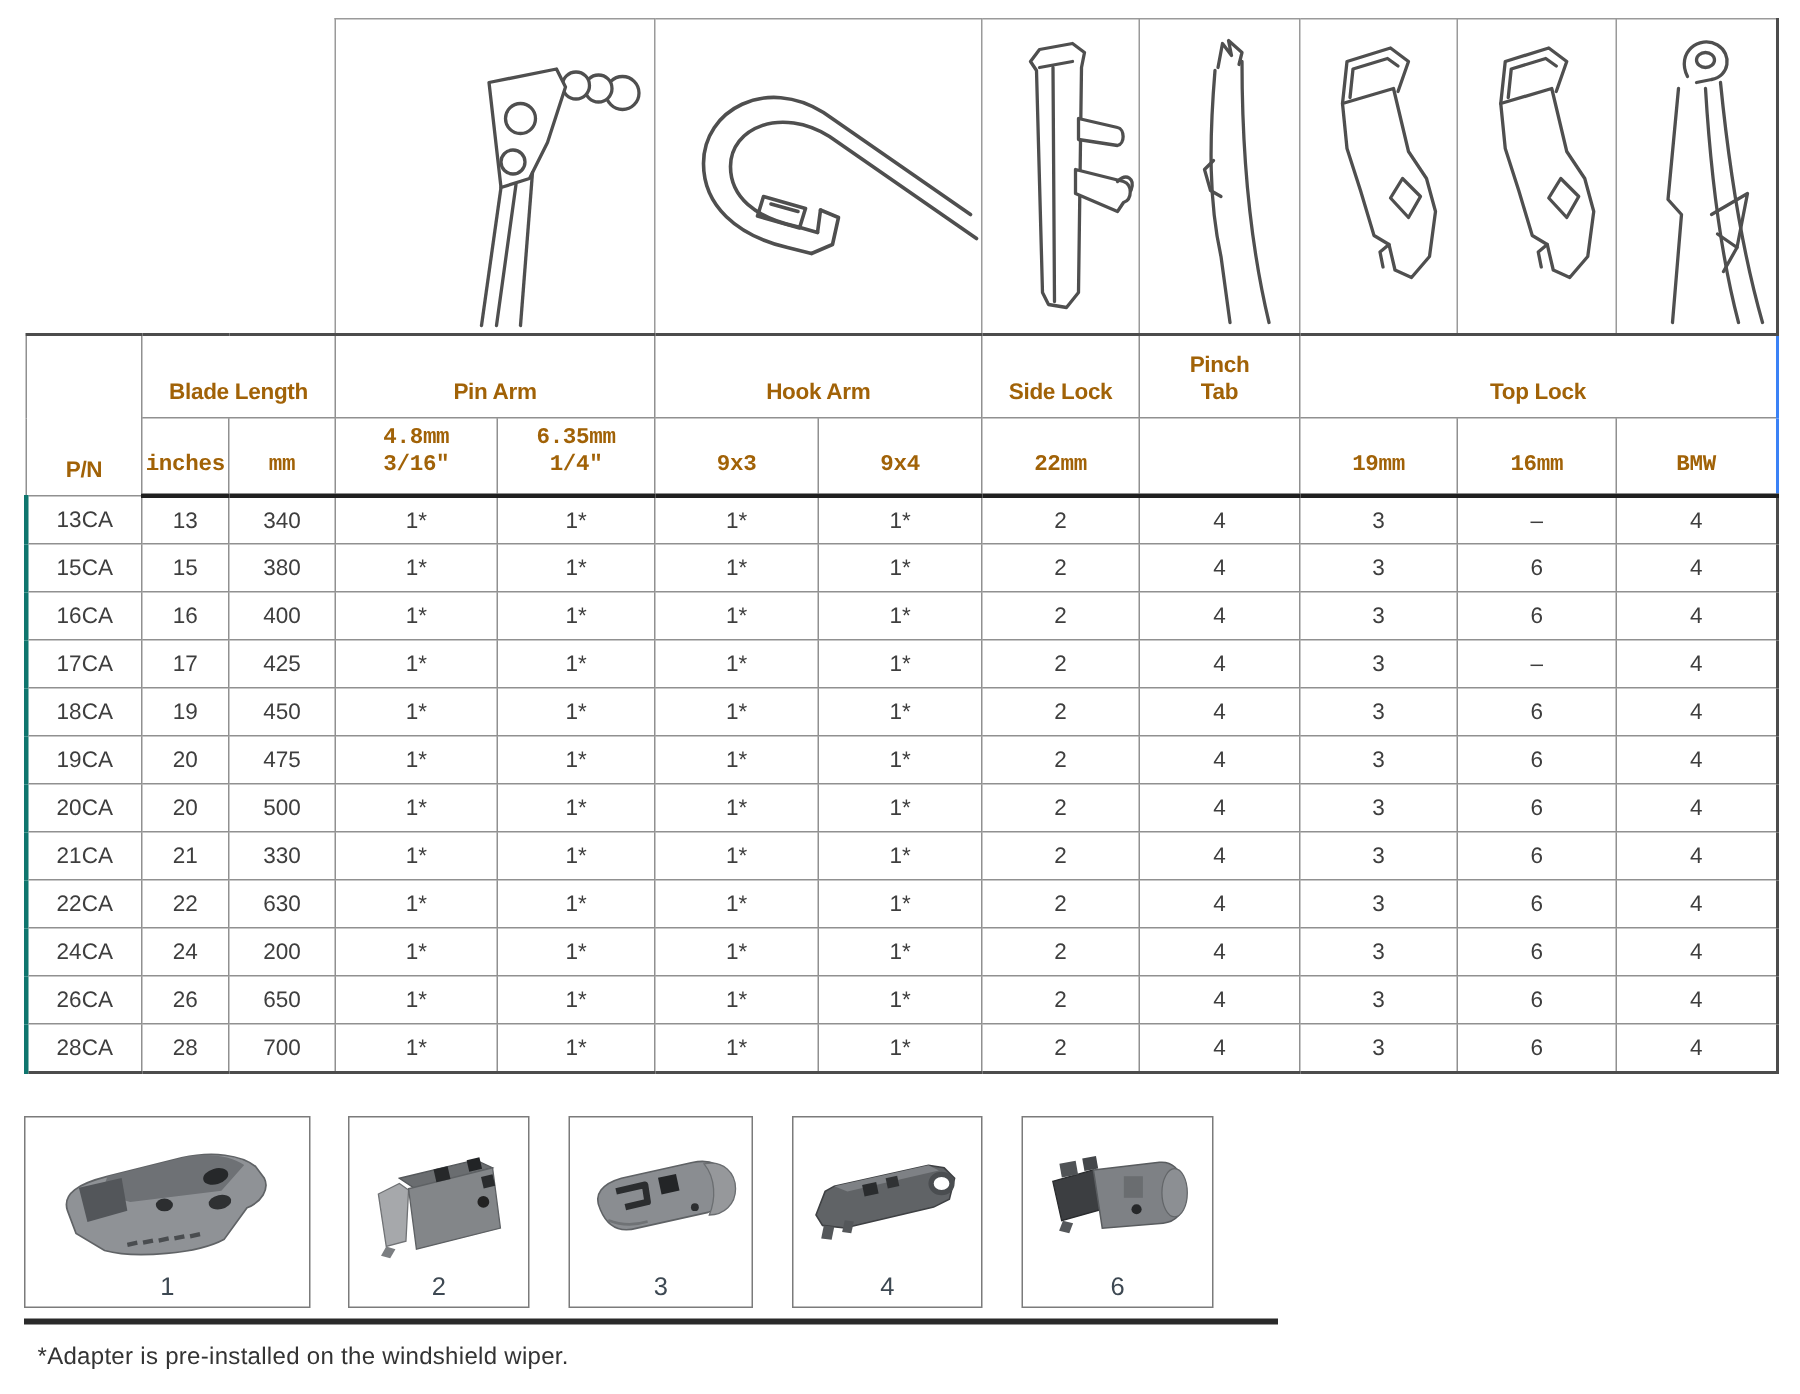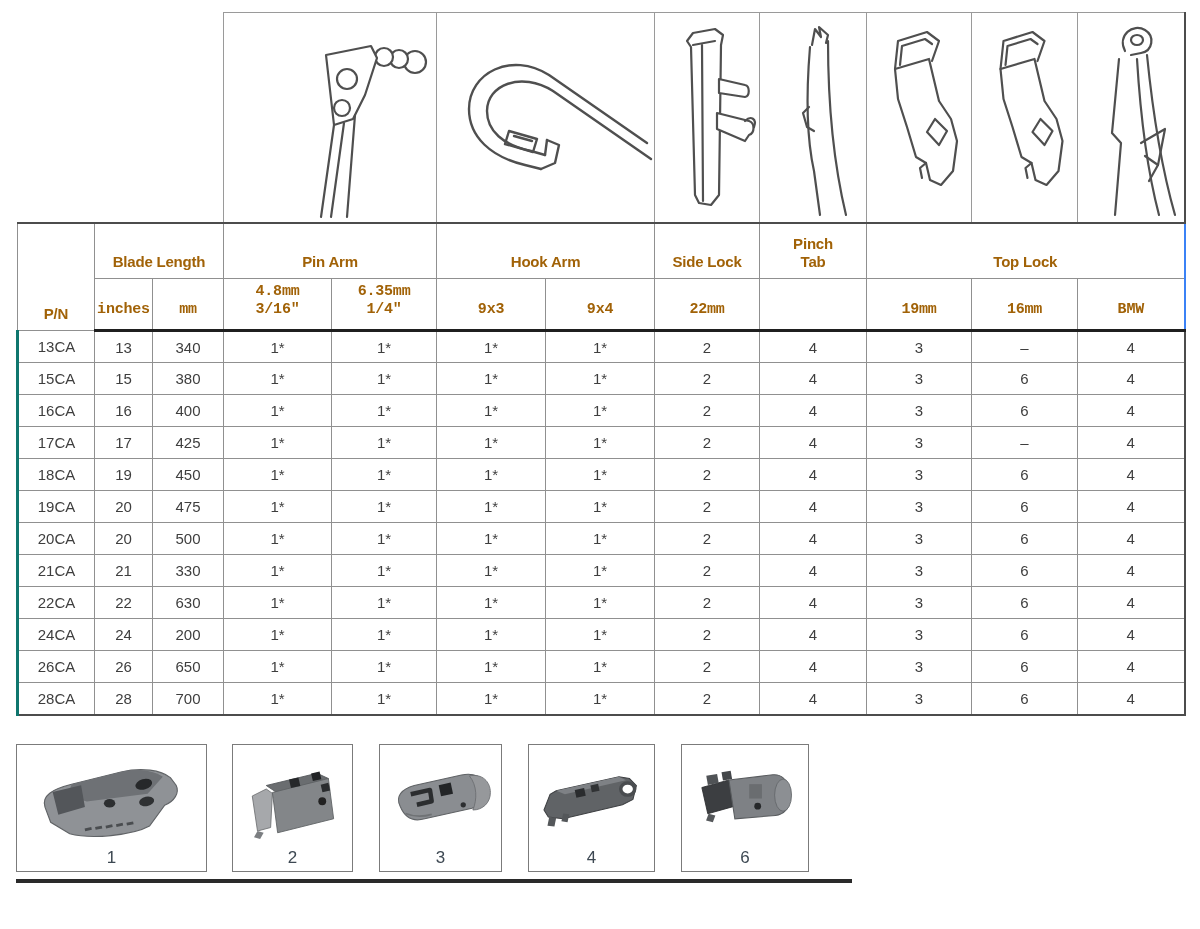--- a/index.html
+++ b/index.html
@@ -455,14 +455,15 @@
         <rect x="70" y="36" width="15" height="17" fill="#6a6d70"></rect>
         <circle cx="80" cy="62" r="4" fill="#26282a"></circle>
         <path d="M22,71 l-3,8 8,2 3,-8 z" fill="#55585b"></path>
       </svg>
       <div class="anum">6</div>
     </div>
 
   </div>
 
   <div class="divider"></div>
+  <div class="footnote">*Adapter is pre-installed on the windshield wiper.</div>
 
 </div>
 
 </body></html>

